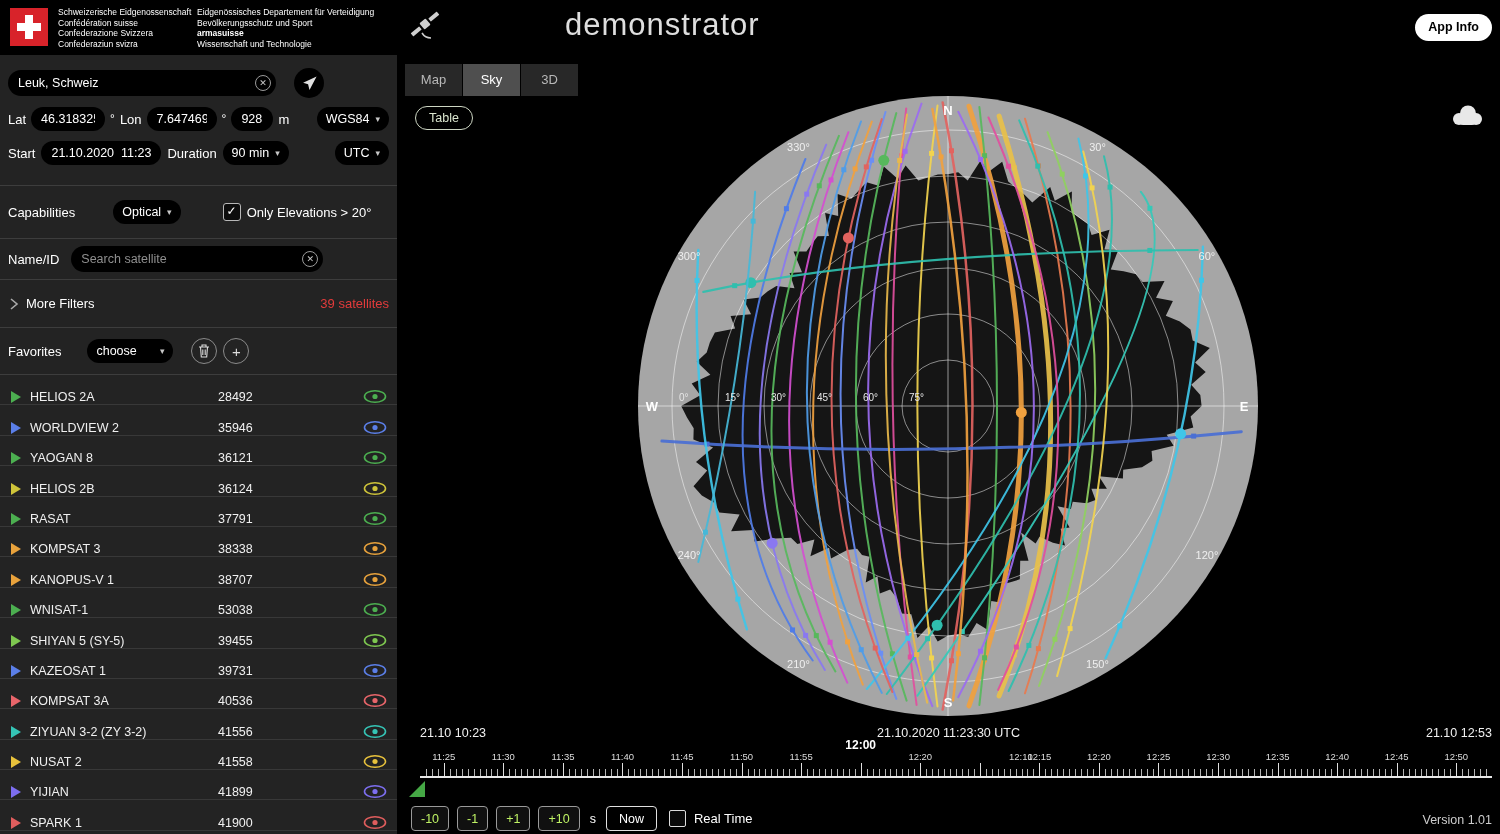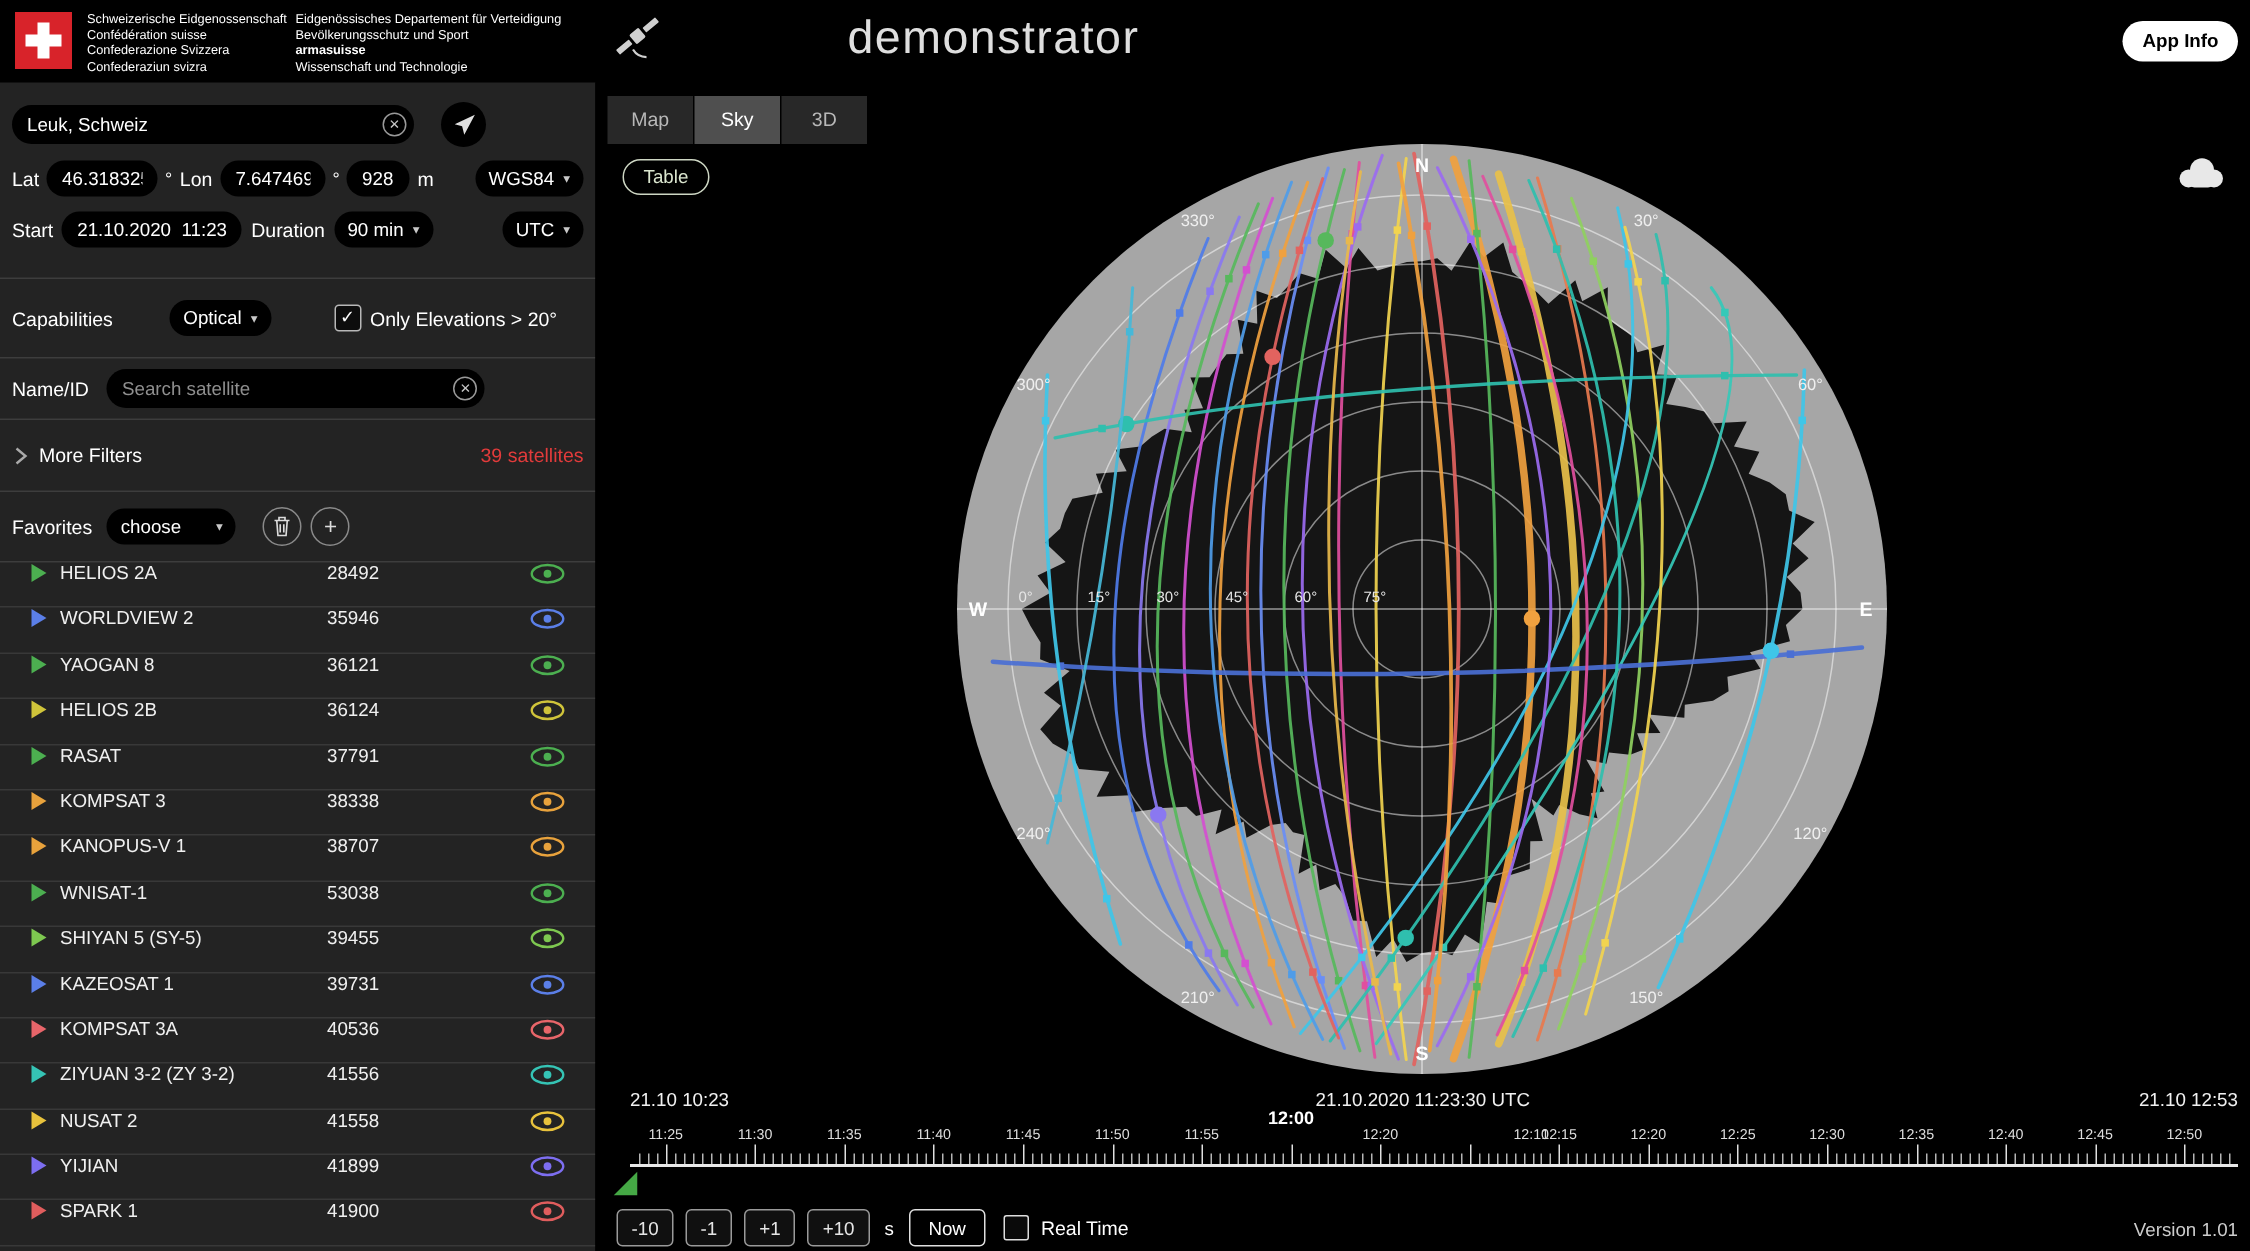--- a/index.html
+++ b/index.html
@@ -38,21 +38,21 @@
   .caret{font-size:9px;color:#c8c8c8}
   .lbl{color:#fff;font-size:13px}
   .deg{font-size:12px}
   .mla{margin-left:auto}
   .checkbox{display:inline-block;width:18px;height:18px;border:1.5px solid #b8b8b8;border-radius:3px;background:#0d0d0d;color:#fff;font-size:12px;line-height:15px;text-align:center;margin-left:36px;cursor:pointer}
   .cap-dd{margin-left:32px}
   .red{color:#e23b3b;font-size:13px}
   .icon-btn{width:26px;height:26px;border-radius:13px;border:1px solid #8a8a8a;background:transparent;display:flex;align-items:center;justify-content:center;cursor:pointer;color:#ddd}
   .plus-glyph{font-size:15px;color:#ddd;line-height:1}
   .sat-list{}
-  .sat-row{position:relative;height:30.4px;display:flex;align-items:flex-start;padding:0 20px;border-bottom:1px solid #383838;cursor:pointer}
+  .sat-row{position:relative;height:30.4px;display:flex;align-items:flex-end;padding:0 10px;border-bottom:1px solid #383838;cursor:pointer}
   .sat-name{margin-left:8px;font-size:12.5px;color:#f0f0f0}
   .sat-id{position:absolute;left:218px;font-size:12.5px;color:#f0f0f0}
   .sat-row .eye{margin-left:auto}
   
   .main{position:absolute;top:55px;left:397px;width:1103px;height:779px;background:#000}
   .tabbar{position:absolute;top:0;left:0;width:100%;height:41px;background:#000}
   .tab{position:absolute;top:9px;height:32px;width:57px;text-align:center;line-height:32px;font-size:13px;cursor:pointer}
   .tab.t0{left:8px;background:#282828;color:#b8b8b8}
   .tab.t1{left:66px;background:#4f4f4f;color:#fff}
   .tab.t2{left:124px;background:#282828;color:#b8b8b8}
@@ -65,21 +65,21 @@
   .tl-start{position:absolute;left:23px;top:6px;font-size:12.5px;color:#f0f0f0}
   .tl-current{position:absolute;left:0;right:0;top:6px;text-align:center;font-size:12.5px;color:#f0f0f0}
   .tl-end{position:absolute;right:8px;top:6px;font-size:12.5px;color:#f0f0f0}
   .ruler{position:absolute;left:23px;right:8px;top:22px;height:36px;border-bottom:2px solid #e8e8e8}
   .tick{position:absolute;bottom:0;width:1px;height:7px;background:#b5b5b5}
   .tick.major{height:13px;background:#e0e0e0}
   .tlabel{position:absolute;top:9px;transform:translateX(-50%);font-size:9.5px;color:#ddd;white-space:nowrap}
   .tlabel.big{top:-4px;font-size:12px;font-weight:bold;color:#fff}
   .playhead{position:absolute;left:12px;top:61px}
   .controls{position:absolute;left:14px;top:86px;display:flex;align-items:center;gap:8px}
-  .ctl-btn{height:25px;padding:0 9px;background:#101010;border:1px solid #9a9a9a;border-radius:4px;color:#e5e5e5;font-size:12.5px;font-family:inherit;cursor:pointer}
+  .ctl-btn{height:25px;padding:0 9px;background:#101010;border:1px solid #9a9a9a;border-radius:4px;color:#bef264;font-size:12.5px;font-family:inherit;cursor:pointer}
   .now-btn{height:25px;padding:0 12px;background:#000;border:1px solid #e0e0e0;border-radius:4px;color:#fff;font-size:12.5px;font-family:inherit;cursor:pointer}
   .s-label{font-size:12.5px;margin:0 2px;color:#fff}
   .rt-check{display:inline-block;width:17px;height:17px;border:1.5px solid #ddd;border-radius:2px;background:#0a0a0a;cursor:pointer;margin-left:4px}
   .rt-label{font-size:13px;color:#fff}
   .version{position:absolute;right:8px;bottom:7px;font-size:12.5px;color:#ccc}
 </style>
 </head>
 <body>
 
 <div class="header">
@@ -186,21 +186,21 @@
     <span class="red mla">
       <span>39</span>
       <span>satellites</span>
     </span>
   </div>
 
   <div class="divider"></div>
 
   <div class="sec sec-fav">
     <span class="lbl">Favorites</span>
-    <span class="dd" style="margin-left:4px;width:86px">
+    <span class="dd" style="margin-left:20px;width:86px">
       <span>choose</span>
       <span class="caret mla">▾</span>
     </span>
     <button class="icon-btn" style="margin-left:12px">
       <svg width="12" height="14" viewBox="0 0 12 14">
           <path d="M1 3 h10 M4 3 V1 h4 v2 M2.5 3 l0.8 10 h5.4 l0.8 -10 M4.8 5.5 v5.5 M7.2 5.5 v5.5" stroke="#ddd" stroke-width="1.1" fill="none"></path>
         </svg>
     </button>
     <button class="icon-btn">
       <span class="plus-glyph">+</span>

